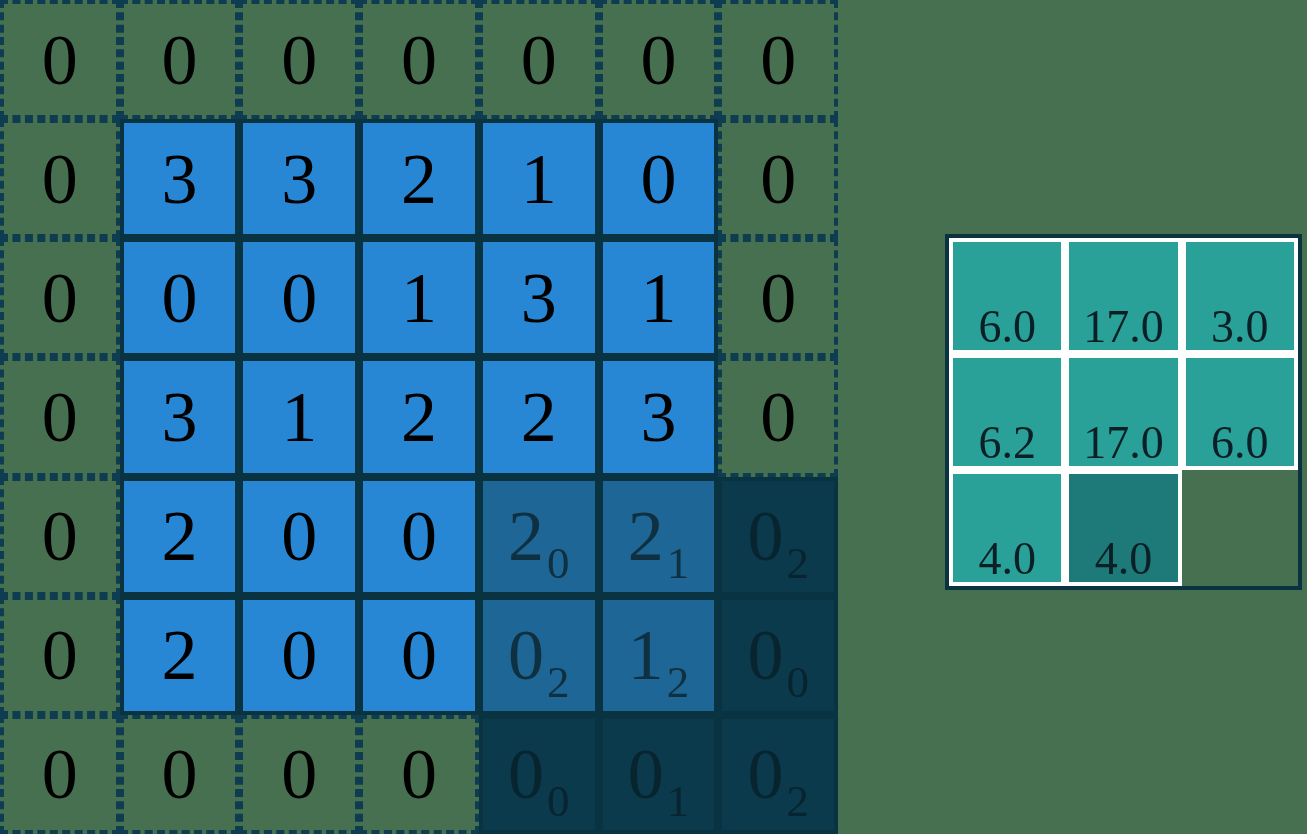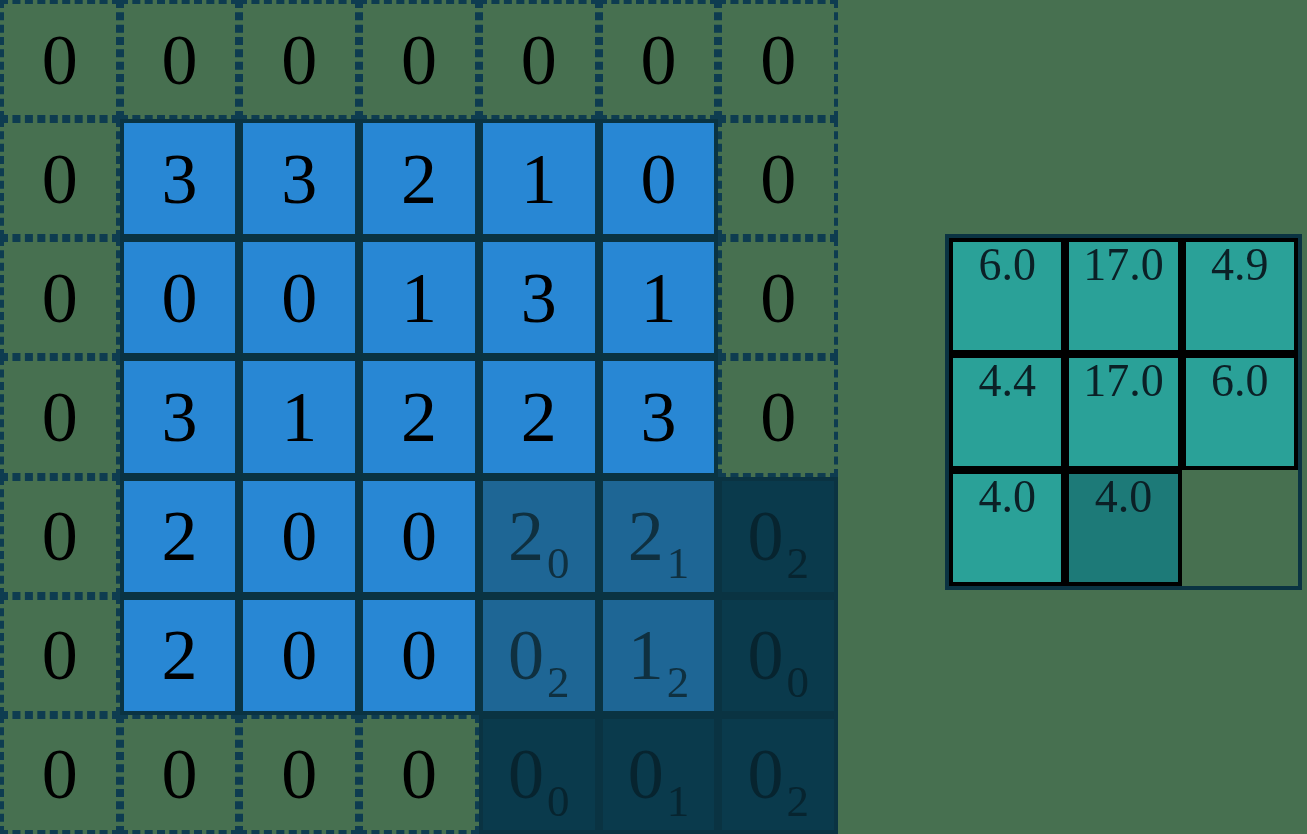--- a/index.html
+++ b/index.html
@@ -45,23 +45,23 @@
     position:absolute;left:945px;top:234px;
     width:357px;height:356px;
     display:grid;
     grid-template-columns:repeat(3,1fr);
     grid-template-rows:repeat(3,1fr);
     border:4px solid #0a3342;
     box-sizing:border-box;
   }
   .ocell{
     box-sizing:border-box;
-    border:4px solid #000000;
+    border:4px solid #ffffff;
     background:#2aa198;
-    display:flex;align-items:flex-start;justify-content:center;
+    display:flex;align-items:flex-end;justify-content:center;
     font-size:46px;line-height:1;
     color:#0b2026;
     user-select:none;
   }
   .ocell.hl{ background:#1d7a78; }
 </style>
 </head>
 <body>
 
 <div class="stage">
@@ -224,24 +224,24 @@
       </div>
     </div>
   <div class="output-grid">
       <div class="ocell">
         <span>6.0</span>
       </div>
       <div class="ocell">
         <span>17.0</span>
       </div>
       <div class="ocell">
-        <span>4.9</span>
-      </div>
-      <div class="ocell">
-        <span>4.4</span>
+        <span>3.0</span>
+      </div>
+      <div class="ocell">
+        <span>6.2</span>
       </div>
       <div class="ocell">
         <span>17.0</span>
       </div>
       <div class="ocell">
         <span>6.0</span>
       </div>
       <div class="ocell">
         <span>4.0</span>
       </div>

